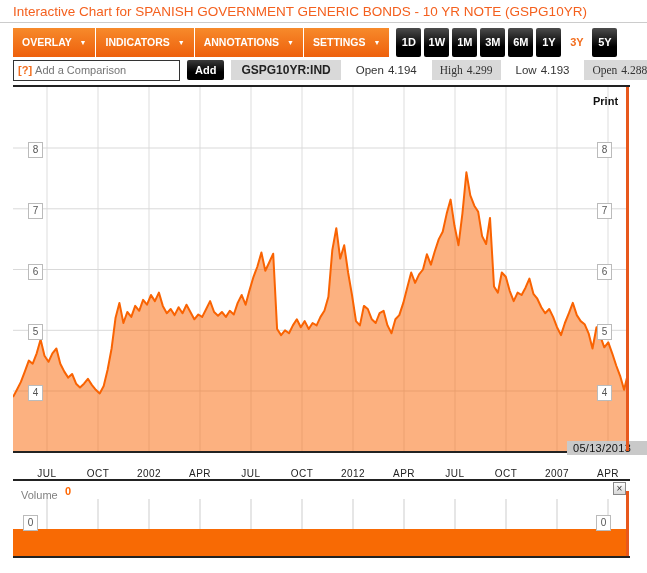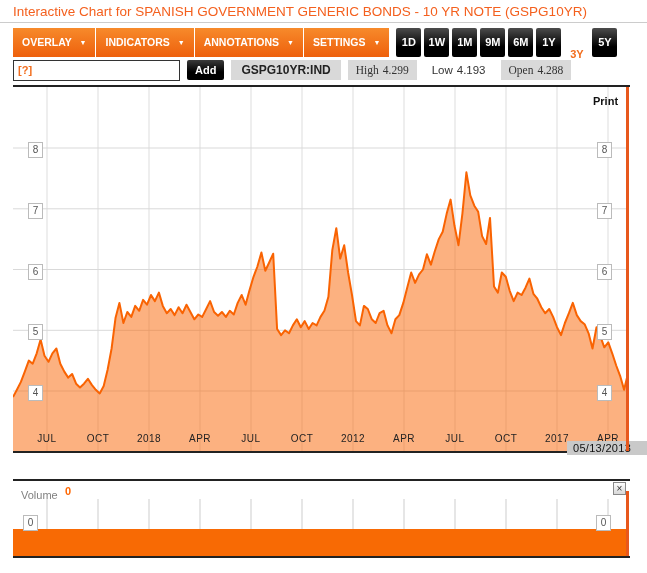--- a/index.html
+++ b/index.html
@@ -14,21 +14,21 @@
   .toolbar { position:absolute; left:13px; top:28px; height:29px; display:flex; align-items:stretch; }
   .menus { display:flex; }
   .menu-btn { background:linear-gradient(#f78a2b,#ee600c); color:#fff; font-weight:bold;
               font-size:10.5px; line-height:29px; padding:0 9px; border-right:1px solid #fff;
               cursor:pointer; white-space:nowrap; }
   .menu-btn .caret { font-size:7px; margin-left:5px; vertical-align:1px; }
   .ranges { display:flex; margin-left:6px; gap:3px; }
   .range-btn { background:linear-gradient(#4c4c4c,#000 65%); color:#fff; font-weight:bold;
                font-size:11px; line-height:29px; padding:0 3px; min-width:25px; text-align:center;
                border-radius:2px; cursor:pointer; }
-  .range-btn.selected { background:#fff; color:#f26d1d;margin-top:12px; }
+  .range-btn.selected { background:#fff; color:#f26d1d; }
 
   
   .compare-row { position:absolute; left:13px; top:59px; height:22px; width:627px;
                  display:flex; align-items:center; gap:7px; font-size:11.5px; color:#333; }
   .cmp-input { width:167px; height:21px; border:1px solid #333; background:#fff;
                display:flex; align-items:center; padding:0 4px; gap:3px; flex:none; }
   .cmp-help { color:#f26d1d; font-weight:bold; font-size:11px; flex:none; }
   .cmp-input input { border:none; outline:none; width:100%; font-size:11px; color:#333;
                      font-family:"Liberation Sans", sans-serif; }
   .add-btn { background:linear-gradient(#3a3a3a,#000 60%); color:#fff; font-weight:bold;
@@ -46,21 +46,21 @@
   .ybox { position:absolute; width:15px; height:16px; background:#fff; border:1px solid #bbb;
           font-size:10px; color:#555; text-align:center; line-height:14px; z-index:3; }
   .print-link { position:absolute; left:580px; top:8px; font-size:11px; font-weight:bold;
                 color:#111; cursor:pointer; z-index:3; }
   .date-box { position:absolute; left:554px; top:354px; width:92px; background:#c9c9c9;
               font-size:11px; color:#111; padding:1px 6px; letter-spacing:.3px; z-index:4;
               white-space:nowrap; overflow:hidden; }
   .vscroll { position:absolute; left:613px; top:0; width:3px; height:364px; background:#e8581c; z-index:5; }
 
   
-  .x-axis { position:absolute; left:13px; top:433px; width:615px; height:14px; }
+  .x-axis { position:absolute; left:13px; top:468px; width:615px; height:14px; }
   .x-axis span { position:absolute; transform:translateX(-50%); font-size:10px; color:#222;
                  letter-spacing:.5px; white-space:nowrap; }
 
   
   .vol-wrap { position:absolute; left:13px; top:479px; width:617px; height:79px;
               border-top:2px solid #222; border-bottom:2px solid #222; background:#fff; }
   .vol-label { position:absolute; left:8px; top:8px; font-size:11px; color:#808080; }
   .vol-value { position:absolute; left:52px; top:4px; font-size:11px; font-weight:bold; color:#f60; }
   .vol-close { position:absolute; right:4px; top:1px; width:13px; height:13px;
                border:1px solid #888; background:linear-gradient(#fdfdfd,#d8d8d8);
@@ -81,35 +81,37 @@
   <div class="menus" id="menus">
       <div class="menu-btn">OVERLAY <span class="caret">▼</span></div>
       <div class="menu-btn">INDICATORS <span class="caret">▼</span></div>
       <div class="menu-btn">ANNOTATIONS <span class="caret">▼</span></div>
       <div class="menu-btn">SETTINGS <span class="caret">▼</span></div>
     </div>
   <div class="ranges" id="ranges">
       <div class="range-btn">1D</div>
       <div class="range-btn">1W</div>
       <div class="range-btn">1M</div>
-      <div class="range-btn">9M</div>
+      <div class="range-btn">3M</div>
       <div class="range-btn">6M</div>
       <div class="range-btn">1Y</div>
       <div class="range-btn selected">3Y</div>
       <div class="range-btn">5Y</div>
     </div>
 </div>
 
 <div class="compare-row">
   <div class="cmp-input">
     <span class="cmp-help">[?]</span>
+    <input type="text" placeholder="Add a Comparison" style="">
   </div>
   <div class="add-btn">Add</div>
   <div class="sym-chip">GSPG10YR:IND</div>
   <div id="quote-fields" style="display:flex; gap:7px;">
+      <div class="q-field"><span>Open</span><span class="q-val">4.194</span></div>
       <div class="q-field chip"><span>High</span><span class="q-val">4.299</span></div>
       <div class="q-field"><span>Low</span><span class="q-val">4.193</span></div>
       <div class="q-field chip"><span>Open</span><span class="q-val">4.288</span></div>
     </div>
 </div>
 
 <div class="chart-wrap">
   <div id="chart-svg-holder"><svg width="615" height="364" viewBox="0 0 615 364">
         <line x1="34.0" y1="0" x2="34.0" y2="364" stroke="#dddddd" stroke-width="1"></line>
         <line x1="85.0" y1="0" x2="85.0" y2="364" stroke="#dddddd" stroke-width="1"></line>
@@ -144,29 +146,29 @@
       <div class="ybox" style="left: 584px; top: 298px;">4</div>
     </div>
   <div class="print-link">Print</div>
   <div class="date-box">05/13/2013</div>
   <div class="vscroll" style="background: rgb(232, 88, 28);"></div>
 </div>
 
 <div class="x-axis" id="x-axis">
     <span style="left: 34px;">JUL</span>
     <span style="left: 85px;">OCT</span>
-    <span style="left: 136px;">2018</span>
+    <span style="left: 136px;">2002</span>
     <span style="left: 187px;">APR</span>
     <span style="left: 238px;">JUL</span>
     <span style="left: 289px;">OCT</span>
     <span style="left: 340px;">2012</span>
     <span style="left: 391px;">APR</span>
     <span style="left: 442px;">JUL</span>
     <span style="left: 493px;">OCT</span>
-    <span style="left: 544px;">2017</span>
+    <span style="left: 544px;">2007</span>
     <span style="left: 595px;">APR</span>
   </div>
 
 <div class="vol-wrap">
   <span class="vol-label">Volume</span>
   <span class="vol-value">0</span>
   <div class="vol-close">×</div>
   <div id="vol-ticks">
       <div class="vol-tick" style="left: 33px;"></div>
       <div class="vol-tick" style="left: 84px;"></div>

